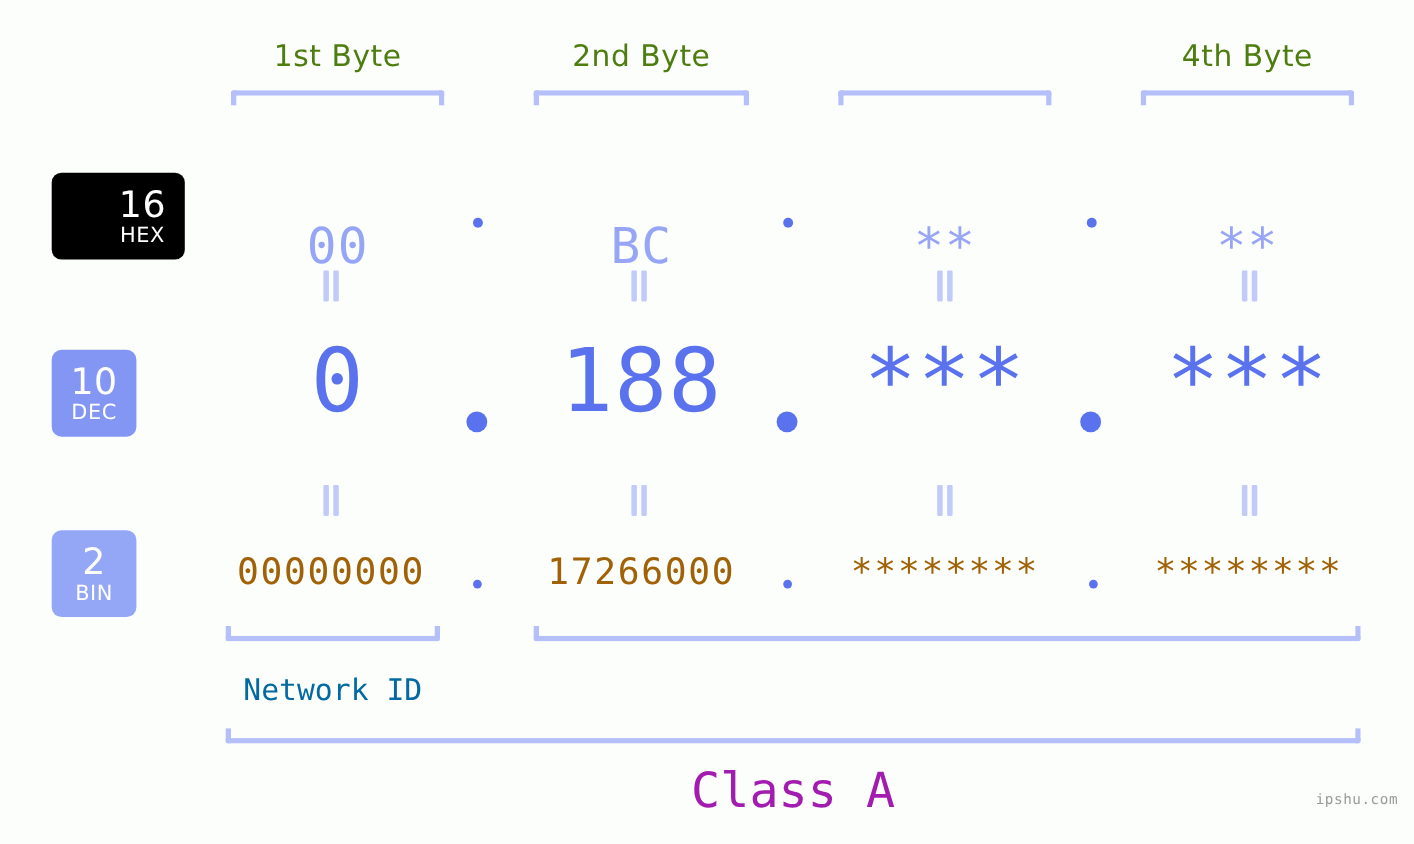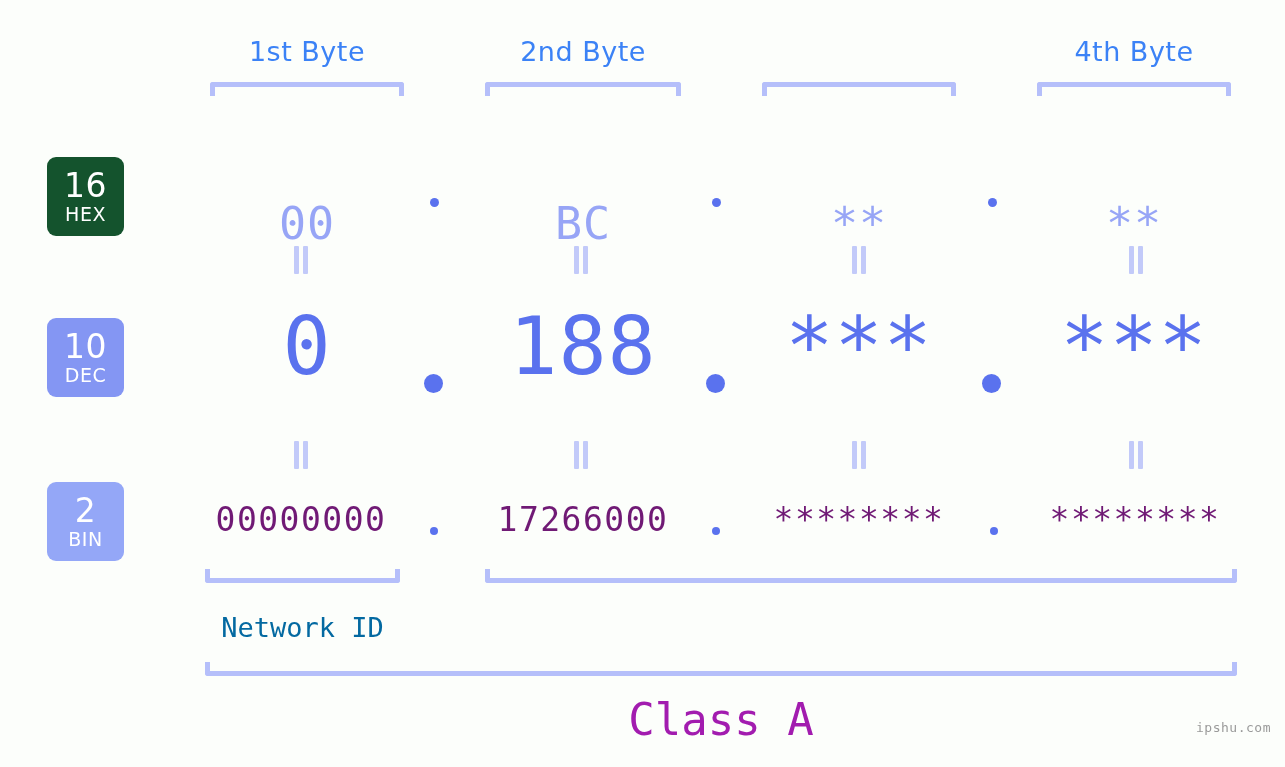--- a/index.html
+++ b/index.html
@@ -22,21 +22,21 @@
 
   
   .byte-head {
     position: absolute;
     top: 32px;
     height: 40px;
     line-height: 40px;
     text-align: center;
     font-family: "DejaVu Sans", sans-serif;
     font-size: 27px;
-    color: #3b82f6;
+    color: #4d7c0f;
     letter-spacing: 0.5px;
     white-space: nowrap;
   }
 
   
   .bracket-down {           
     position: absolute;
     border-top: 5px solid #b5bffa;
     border-left: 5px solid #b5bffa;
     border-right: 5px solid #b5bffa;
@@ -83,21 +83,21 @@
 
   
   .cell {
     position: absolute;
     text-align: center;
     white-space: nowrap;
     font-family: "DejaVu Sans Mono", monospace;
   }
   .row-hex .cell { font-size: 45px; color: #97a5f6; letter-spacing: 1px; margin-top: 43px; }
   .row-dec .cell { font-size: 80px; color: #5a72ee; letter-spacing: 1px; font-weight: 500;}
-  .row-bin .cell { font-size: 33px; color: #701a75; letter-spacing: 1.5px; }
+  .row-bin .cell { font-size: 33px; color: #a16207; letter-spacing: 1.5px; }
 
   
   .dot {
     position: absolute;
     border-radius: 50%;
   }
   .dot-sm { width: 9px;  height: 9px;  background: #5a72ee; }
   .dot-lg { width: 19px; height: 19px; background: #5a72ee; }
   .dot-bn { width: 8px;  height: 8px;  background: #5a72ee; }
 
@@ -154,21 +154,21 @@
 
   <div class="byte-head" style="left:210px; width:194px;">1st Byte</div>
   <div class="byte-head" style="left:485px; width:196px;">2nd Byte</div>
   <div class="byte-head" style="left:1037px; width:194px;">4th Byte</div>
 
   <div class="bracket-down" style="left:210px; top:82px; width:194px;"></div>
   <div class="bracket-down" style="left:485px; top:82px; width:196px;"></div>
   <div class="bracket-down" style="left:762px; top:82px; width:194px;"></div>
   <div class="bracket-down" style="left:1037px; top:82px; width:194px;"></div>
 
-  <div class="badge" style="top:157px; background:#14532d;">
+  <div class="badge" style="top:157px; background:#000000;padding-left:44px;">
     <span class="num">16</span>
     <span class="nm">HEX</span>
   </div>
   <div class="badge" style="top:318px; background:#8496f3;">
     <span class="num">10</span>
     <span class="nm">DEC</span>
   </div>
   <div class="badge" style="top:482px; background:#94a7f7;">
     <span class="num">2</span>
     <span class="nm">BIN</span>

